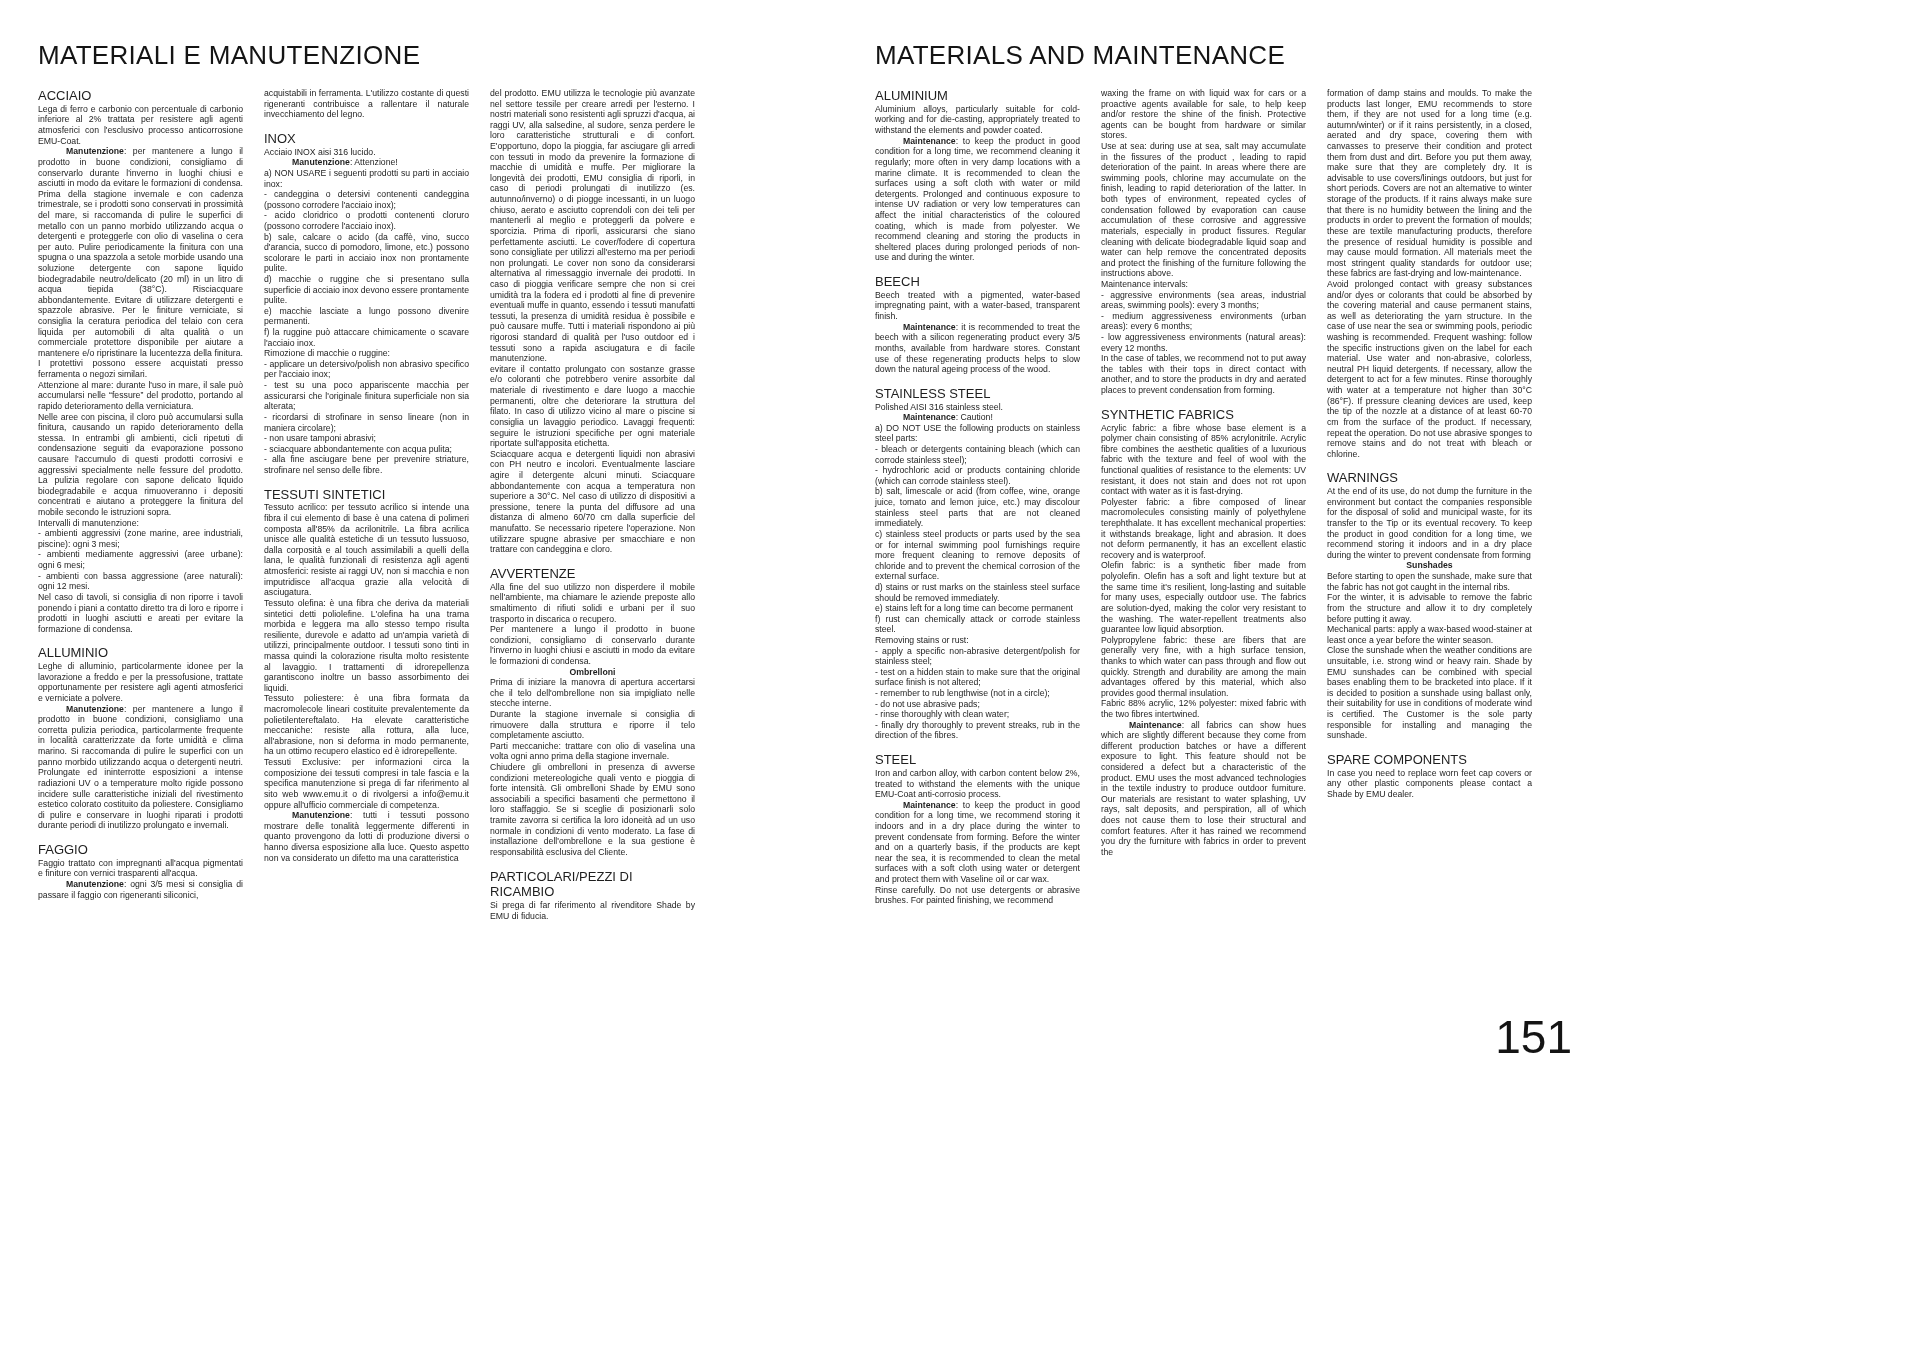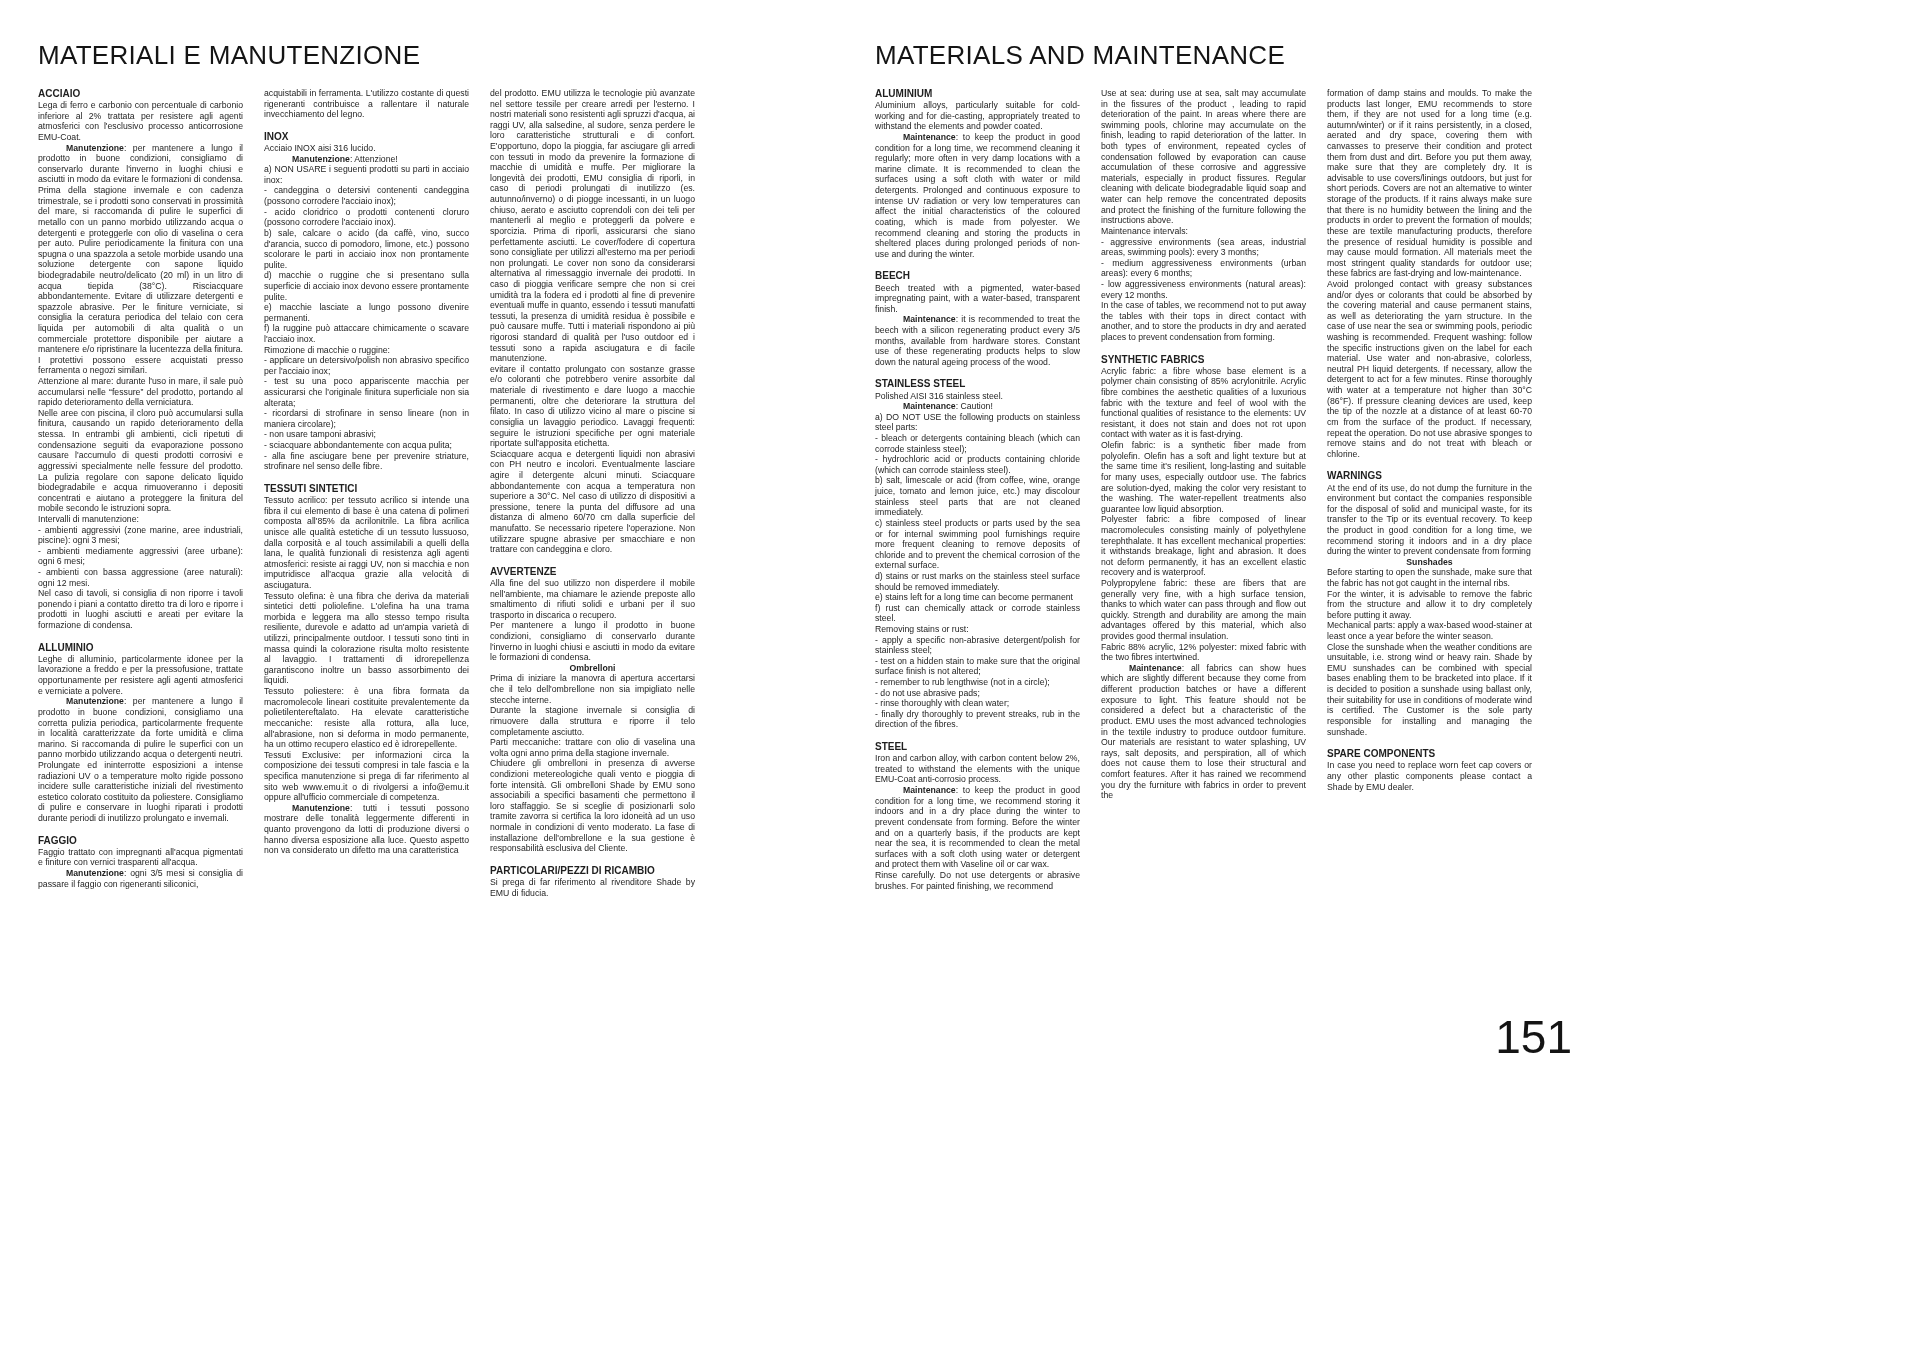--- a/index.html
+++ b/index.html
@@ -12,21 +12,21 @@
   .page-block { position:absolute; top:40px; width:658px; }
   .block-title {
     font-size:26px; font-weight:400; letter-spacing:0.3px;
     color:#141414; margin-bottom:17px; white-space:nowrap;
   }
   .columns { display:flex; gap:21px; align-items:flex-start; }
   .col {
     width:205px; flex:0 0 205px;
     font-size:8.7px; line-height:1.22; text-align:justify; color:#1e1e1e;
   }
-  .block-h { font-size:10px; font-weight:700; margin-top:11px; text-align:left; }
+  .block-h { font-size:13px; font-weight:400; margin-top:11px; text-align:left; }
   .col > :first-child { margin-top:0; }
   .block-sub { font-weight:700; text-align:center; }
   .block-p { text-align:justify; }
   .block-p strong { font-weight:700;padding-left:28px; }
   .page-number {
     position:absolute; top:1010px; left:1472px; width:100px;
     text-align:right; font-size:46px; font-weight:400; color:#141414;
   }
 </style>
 </head>
@@ -126,30 +126,31 @@
           <p class="block-p">- remember to rub lengthwise (not in a circle);</p>
           <p class="block-p">- do not use abrasive pads;</p>
           <p class="block-p">- rinse thoroughly with clean water;</p>
           <p class="block-p">- finally dry thoroughly to prevent streaks, rub in the direction of the fibres.</p>
           <h2 class="block-h">STEEL</h2>
           <p class="block-p">Iron and carbon alloy, with carbon content below 2%, treated to withstand the elements with the unique EMU-Coat anti-corrosio process.</p>
           <p class="block-p"><strong>Maintenance</strong>: to keep the product in good condition for a long time, we recommend storing it indoors and in a dry place during the winter to prevent condensate from forming. Before the winter and on a quarterly basis, if the products are kept near the sea, it is recommended to clean the metal surfaces with a soft cloth using water or detergent and protect them with Vaseline oil or car wax.</p>
           <p class="block-p">Rinse carefully. Do not use detergents or abrasive brushes. For painted finishing, we recommend</p>
         </div>
       <div class="col">
+          <p class="block-p">waxing the frame on with liquid wax for cars or a proactive agents available for sale, to help keep and/or restore the shine of the finish. Protective agents can be bought from hardware or similar stores.</p>
           <p class="block-p">Use at sea: during use at sea, salt may accumulate in the fissures of the product , leading to rapid deterioration of the paint. In areas where there are swimming pools, chlorine may accumulate on the finish, leading to rapid deterioration of the latter. In both types of environment, repeated cycles of condensation followed by evaporation can cause accumulation of these corrosive and aggressive materials, especially in product fissures. Regular cleaning with delicate biodegradable liquid soap and water can help remove the concentrated deposits and protect the finishing of the furniture following the instructions above.</p>
           <p class="block-p">Maintenance intervals:</p>
           <p class="block-p">- aggressive environments (sea areas, industrial areas, swimming pools): every 3 months;</p>
           <p class="block-p">- medium aggressiveness environments (urban areas): every 6 months;</p>
           <p class="block-p">- low aggressiveness environments (natural areas): every 12 months.</p>
           <p class="block-p">In the case of tables, we recommend not to put away the tables with their tops in direct contact with another, and to store the products in dry and aerated places to prevent condensation from forming.</p>
           <h2 class="block-h">SYNTHETIC FABRICS</h2>
           <p class="block-p">Acrylic fabric: a fibre whose base element is a polymer chain consisting of 85% acrylonitrile. Acrylic fibre combines the aesthetic qualities of a luxurious fabric with the texture and feel of wool with the functional qualities of resistance to the elements: UV resistant, it does not stain and does not rot upon contact with water as it is fast-drying.</p>
+          <p class="block-p">Polyester fabric: a fibre composed of linear macromolecules consisting mainly of polyethylene terephthalate. It has excellent mechanical properties: it withstands breakage, light and abrasion. It does not deform permanently, it has an excellent elastic recovery and is waterproof.</p>
           <p class="block-p">Olefin fabric: is a synthetic fiber made from polyolefin. Olefin has a soft and light texture but at the same time it's resilient, long-lasting and suitable for many uses, especially outdoor use. The fabrics are solution-dyed, making the color very resistant to the washing. The water-repellent treatments also guarantee low liquid absorption.</p>
-          <p class="block-p">Polyester fabric: a fibre composed of linear macromolecules consisting mainly of polyethylene terephthalate. It has excellent mechanical properties: it withstands breakage, light and abrasion. It does not deform permanently, it has an excellent elastic recovery and is waterproof.</p>
           <p class="block-p">Polypropylene fabric: these are fibers that are generally very fine, with a high surface tension, thanks to which water can pass through and flow out quickly. Strength and durability are among the main advantages offered by this material, which also provides good thermal insulation.</p>
           <p class="block-p">Fabric 88% acrylic, 12% polyester: mixed fabric with the two fibres intertwined.</p>
           <p class="block-p"><strong>Maintenance</strong>: all fabrics can show hues which are slightly different because they come from different production batches or have a different exposure to light. This feature should not be considered a defect but a characteristic of the product. EMU uses the most advanced technologies in the textile industry to produce outdoor furniture. Our materials are resistant to water splashing, UV rays, salt deposits, and perspiration, all of which does not cause them to lose their structural and comfort features. After it has rained we recommend you dry the furniture with fabrics in order to prevent the</p>
         </div>
       <div class="col">
           <p class="block-p">formation of damp stains and moulds. To make the products last longer, EMU recommends to store them, if they are not used for a long time (e.g. autumn/winter) or if it rains persistently, in a closed, aerated and dry space, covering them with canvasses to preserve their condition and protect them from dust and dirt. Before you put them away, make sure that they are completely dry. It is advisable to use covers/linings outdoors, but just for short periods. Covers are not an alternative to winter storage of the products. If it rains always make sure that there is no humidity between the lining and the products in order to prevent the formation of moulds; these are textile manufacturing products, therefore the presence of residual humidity is possible and may cause mould formation. All materials meet the most stringent quality standards for outdoor use; these fabrics are fast-drying and low-maintenance.</p>
           <p class="block-p">Avoid prolonged contact with greasy substances and/or dyes or colorants that could be absorbed by the covering material and cause permanent stains, as well as deteriorating the yarn structure. In the case of use near the sea or swimming pools, periodic washing is recommended. Frequent washing: follow the specific instructions given on the label for each material. Use water and non-abrasive, colorless, neutral PH liquid detergents. If necessary, allow the detergent to act for a few minutes. Rinse thoroughly with water at a temperature not higher than 30°C (86°F). If pressure cleaning devices are used, keep the tip of the nozzle at a distance of at least 60-70 cm from the surface of the product. If necessary, repeat the operation. Do not use abrasive sponges to remove stains and do not treat with bleach or chlorine.</p>
           <h2 class="block-h">WARNINGS</h2>
           <p class="block-p">At the end of its use, do not dump the furniture in the environment but contact the companies responsible for the disposal of solid and municipal waste, for its transfer to the Tip or its eventual recovery. To keep the product in good condition for a long time, we recommend storing it indoors and in a dry place during the winter to prevent condensate from forming</p>
           <div class="block-sub">Sunshades</div>

